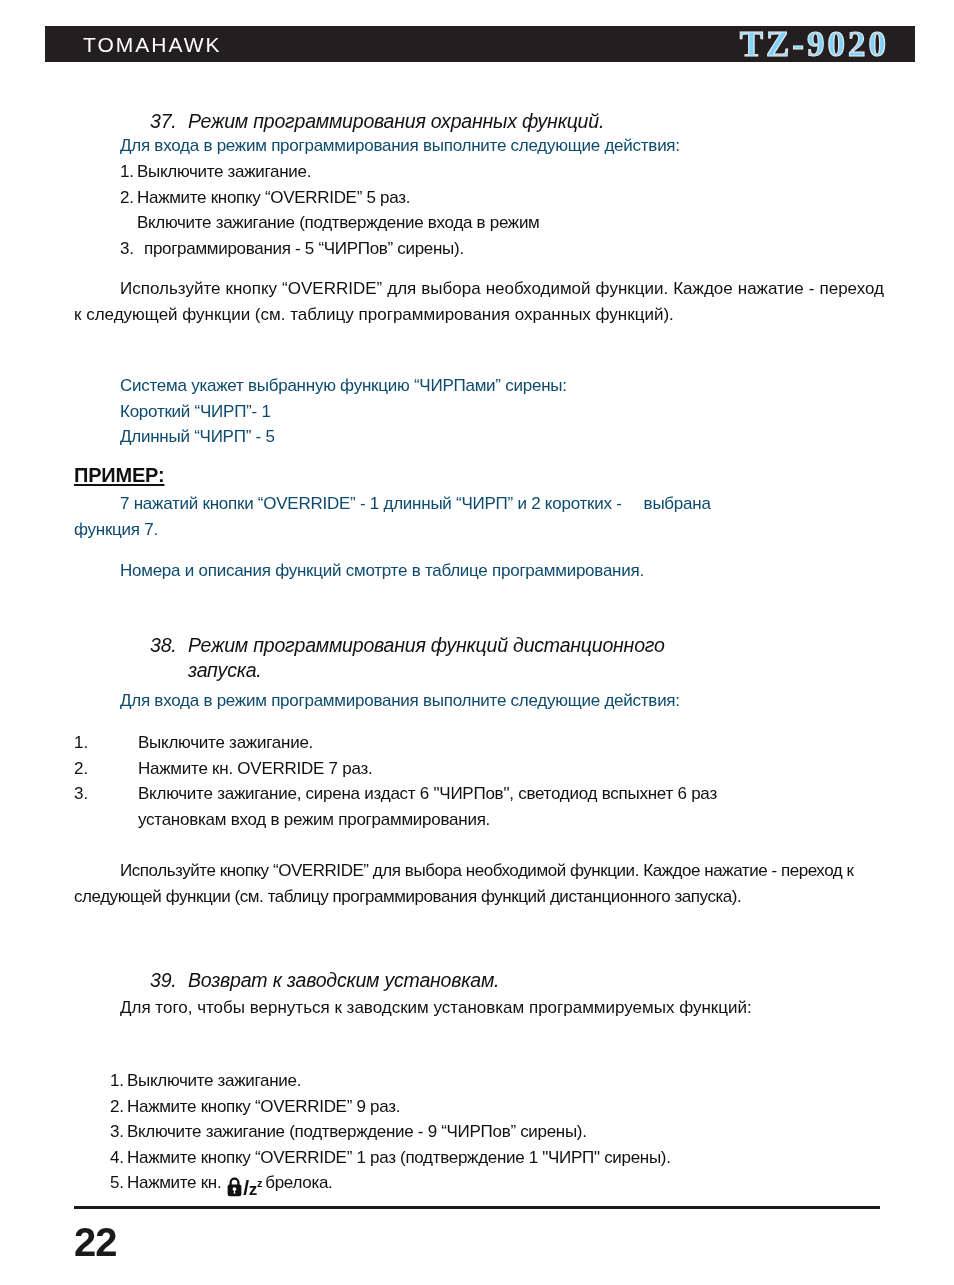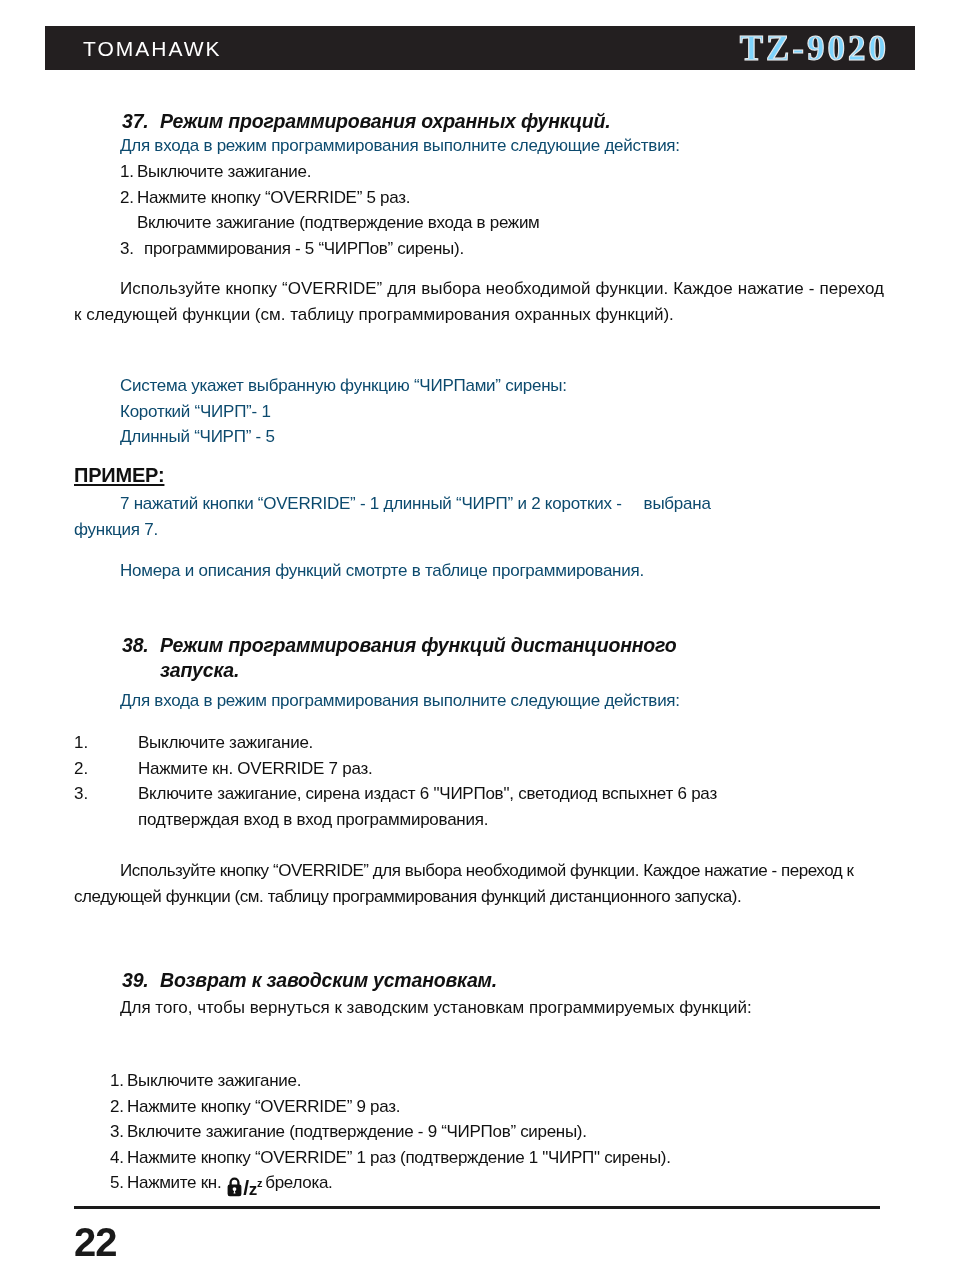--- a/index.html
+++ b/index.html
@@ -22,21 +22,21 @@
     position: absolute;
     inset: 0;
   }
 
   
   .header-bar {
     position: absolute;
     left: 45px;
     top: 26px;
     width: 870px;
-    height: 44px;
+    height: 36px;
     background: #231f20;
     display: flex;
     align-items: center;
     justify-content: space-between;
     box-sizing: border-box;
     padding: 0 18px 0 38px;
   }
   .brand {
     color: #ffffff;
     font-family: "Liberation Sans", sans-serif;
@@ -54,27 +54,28 @@
     line-height: 1;
     white-space: nowrap;
     color: #7dd3fc;
     -webkit-text-stroke: 1.1px #e9e9ea;
     text-shadow: 0 0 0 #231f20;
     padding-right: 8px;
   }
 
   .h-sect {
     position: absolute;
-    font-weight: 700;
+    font-weight: 400;
     font-style: italic;
     font-size: 19.5px;
     letter-spacing: -0.2px;
     line-height: 25px;
     color: #111;
     white-space: pre-line;
+    margin-left: 28px;
   }
   .h-sect .num {
     display: inline-block;
     width: 38px;
   }
   .h-sect .htext {
     display: inline-block;
     vertical-align: top;
     max-width: 720px;
   }
@@ -268,21 +269,21 @@
     <div class="li">
       <span class="n">1.</span>
       <span class="cont">Выключите зажигание.</span>
     </div>
     <div class="li">
       <span class="n">2.</span>
       <span class="cont">Нажмите кн. OVERRIDE 7 раз.</span>
     </div>
     <div class="li">
       <span class="n">3.</span>
-      <span class="cont"><span>Включите зажигание, сирена издаст 6 "ЧИРПов", светодиод вспыхнет 6 раз</span><span class="sub">подтверждая вход в вход программирования.</span></span>
+      <span class="cont"><span>Включите зажигание, сирена издаст 6 "ЧИРПов", светодиод вспыхнет 6 раз</span><span class="sub">установкам вход в режим программирования.</span></span>
     </div>
   </div>
 
   <div class="para tight" style="left:74px; top:858px; width:830px; text-indent:46px;">Используйте кнопку “OVERRIDE” для выбора необходимой функции. Каждое нажатие - переход к следующей функции (см. таблицу программирования функций дистанционного запуска).</div>
 
   <div class="h-sect" style="left:122px; top:943px; width:740px;">
     <span class="num">39.</span><span class="htext">Возврат к заводским установкам.</span>
   </div>
 
   <div class="para just" style="left:74px; top:995px; width:810px; text-indent:46px;">Для того, чтобы вернуться к заводским установкам программируемых функций:</div>

